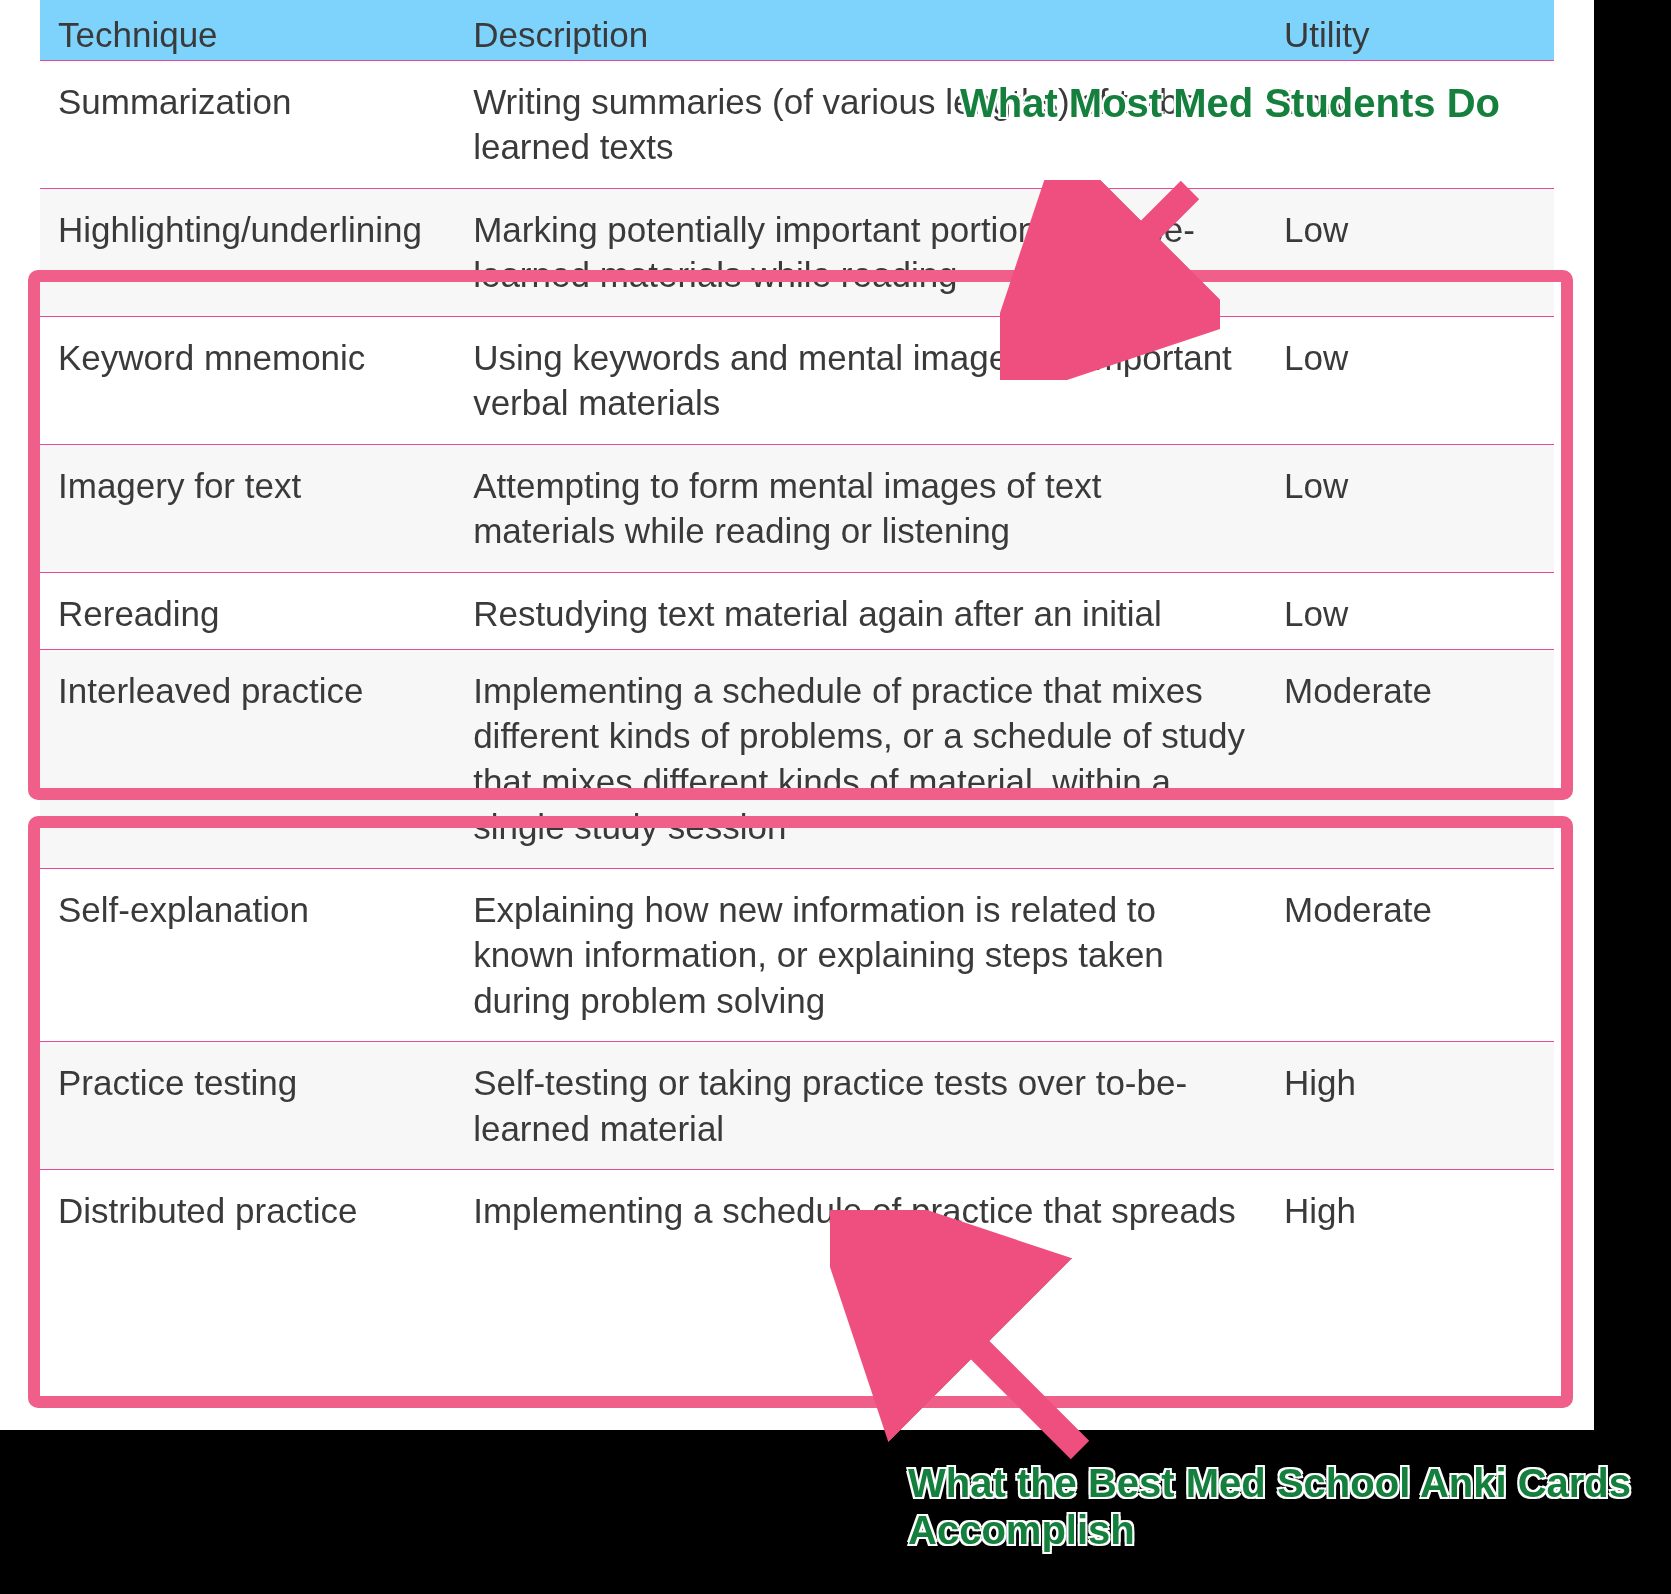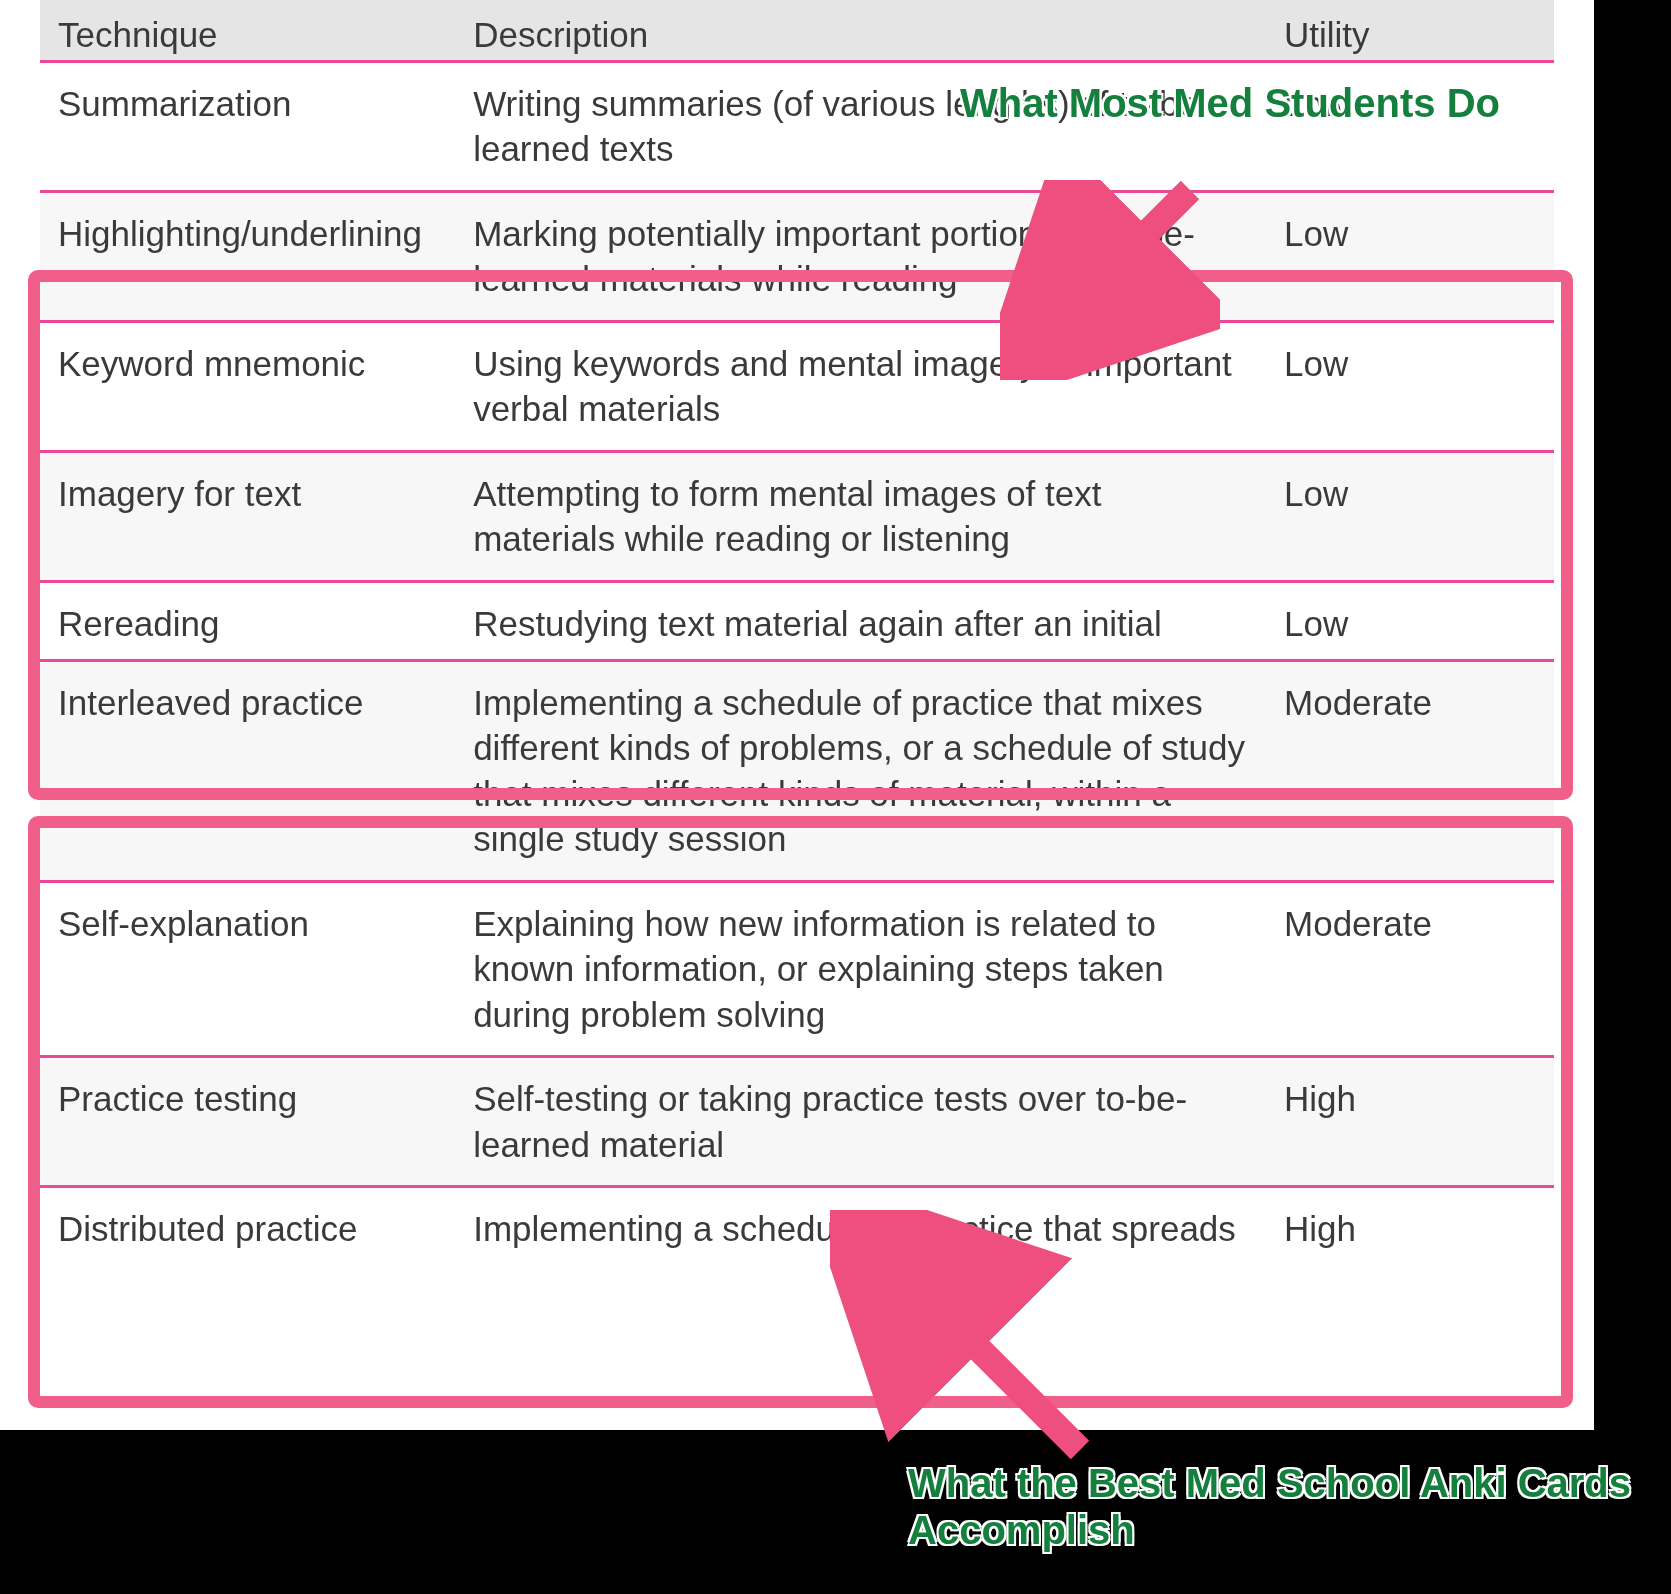--- a/index.html
+++ b/index.html
@@ -35,30 +35,30 @@
   }
   th,td{
     text-align:left;
     vertical-align:top;
     font-size:35px;
     line-height:1.3;
     font-weight:400;
     color:#3a3a3a;
   }
   thead th{
-    background:#e5e5e5;
+    background:#7dd3fc;
     font-weight:400;
     padding:12px 18px 2px 18px; 
   }
   thead th:first-child{width:27%;}
   thead th:nth-child(2){width:55%;}
   thead th:last-child{width:18%;}
   tbody td{
     padding:18px 18px;
-    border-top:3px solid #ec4899;
+    border-top:1px solid #ec4899;
   }
   tbody tr:nth-child(even) td{background:#f7f7f7;}
   tbody tr:nth-child(odd) td{background:#fff;}
   
   tbody tr.short td{padding-bottom:8px;}
   .clip{
     overflow:hidden;
     max-height:50px;
   }
 

